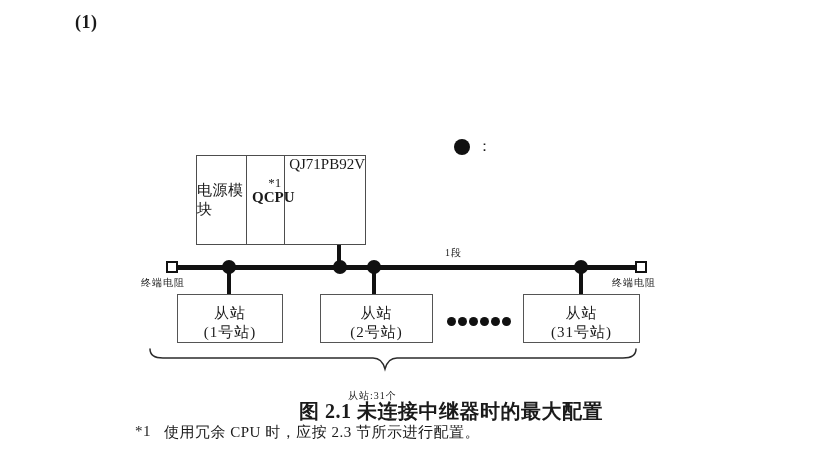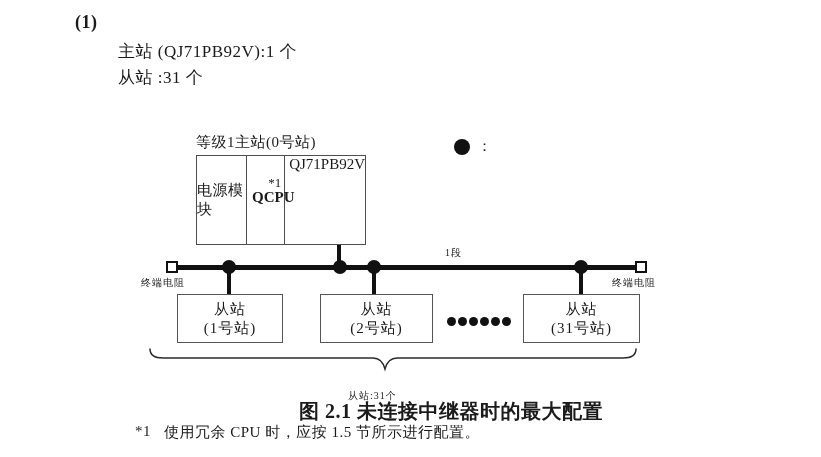--- a/index.html
+++ b/index.html
@@ -31,39 +31,36 @@
 
   
   .bus { background:#111111; }
   .term-square { width:12px; height:12px; background:#ffffff; border:2px solid #111111; }
   .conn-dot { width:14px; height:14px; border-radius:50%; background:#111111; }
   .drop { width:4px; background:#111111; }
   .small-label { font-size:10px; letter-spacing:1px; }
 
   
   .slave-box { border:1px solid #555555; background:#fff; display:flex; flex-direction:column;
-               align-items:center; justify-content:center; font-size:15px; line-height:19px; letter-spacing:1px; }
+               align-items:center; justify-content:flex-end; font-size:15px; line-height:19px; letter-spacing:1px; }
   .ellipsis { display:flex; gap:2px; align-items:center; }
   .ellipsis span { width:9px; height:9px; border-radius:50%; background:#111111; }
 
   .caption { font-size:20px; font-weight:bold; letter-spacing:0.5px; }
   .footnote { display:flex; gap:13px; font-size:15px; letter-spacing:0.5px; }
 </style>
 </head>
 <body>
 
 <div class="page">
 
   <div class="abs heading" style="left:75px; top:12px;">
     <span>(1)</span>
   </div>
-  <div class="abs subline" style="left:118px; top:40px;">主站 (QJ71PB92V):1 个</div>
-  <div class="abs subline" style="left:118px; top:66px;">从站 :31 个</div>
 
-  <div class="abs master-label" style="left:196px; top:133px;">等级1主站(0号站)</div>
 
   <div class="abs master-box" style="left:196px; top:155px; width:170px; height:90px;">
     <div class="master-cell cell-power">电源模块</div>
     <div class="master-cell cell-cpu">
       <span class="note">*1</span>
       <span class="cpu">QCPU</span>
     </div>
     <div class="master-cell cell-pb">
       <span>QJ71</span>
       <span>PB92V</span>
@@ -115,16 +112,16 @@
   </div>
 
   <svg class="abs" style="left:145px; top:344px;" width="500" height="34" viewBox="0 0 500 34">
     <path d="M 5 5 Q 5 14 18 14 L 228 14 Q 237 14 240 25 Q 243 14 252 14 L 478 14 Q 491 14 491 5" fill="none" stroke="#2b2b2b" stroke-width="1.5" stroke-linecap="round"></path>
   </svg>
   <div class="abs small-label" style="left:348px; top:389px;">从站:31个</div>
 
   <div class="abs caption" style="left:299px; top:398px;">图 2.1 未连接中继器时的最大配置</div>
   <div class="abs footnote" style="left:135px; top:423px;">
     <span>*1</span>
-    <span>使用冗余 CPU 时，应按 1.5 节所示进行配置。</span>
+    <span>使用冗余 CPU 时，应按 2.3 节所示进行配置。</span>
   </div>
 
 </div>
 
 </body></html>

